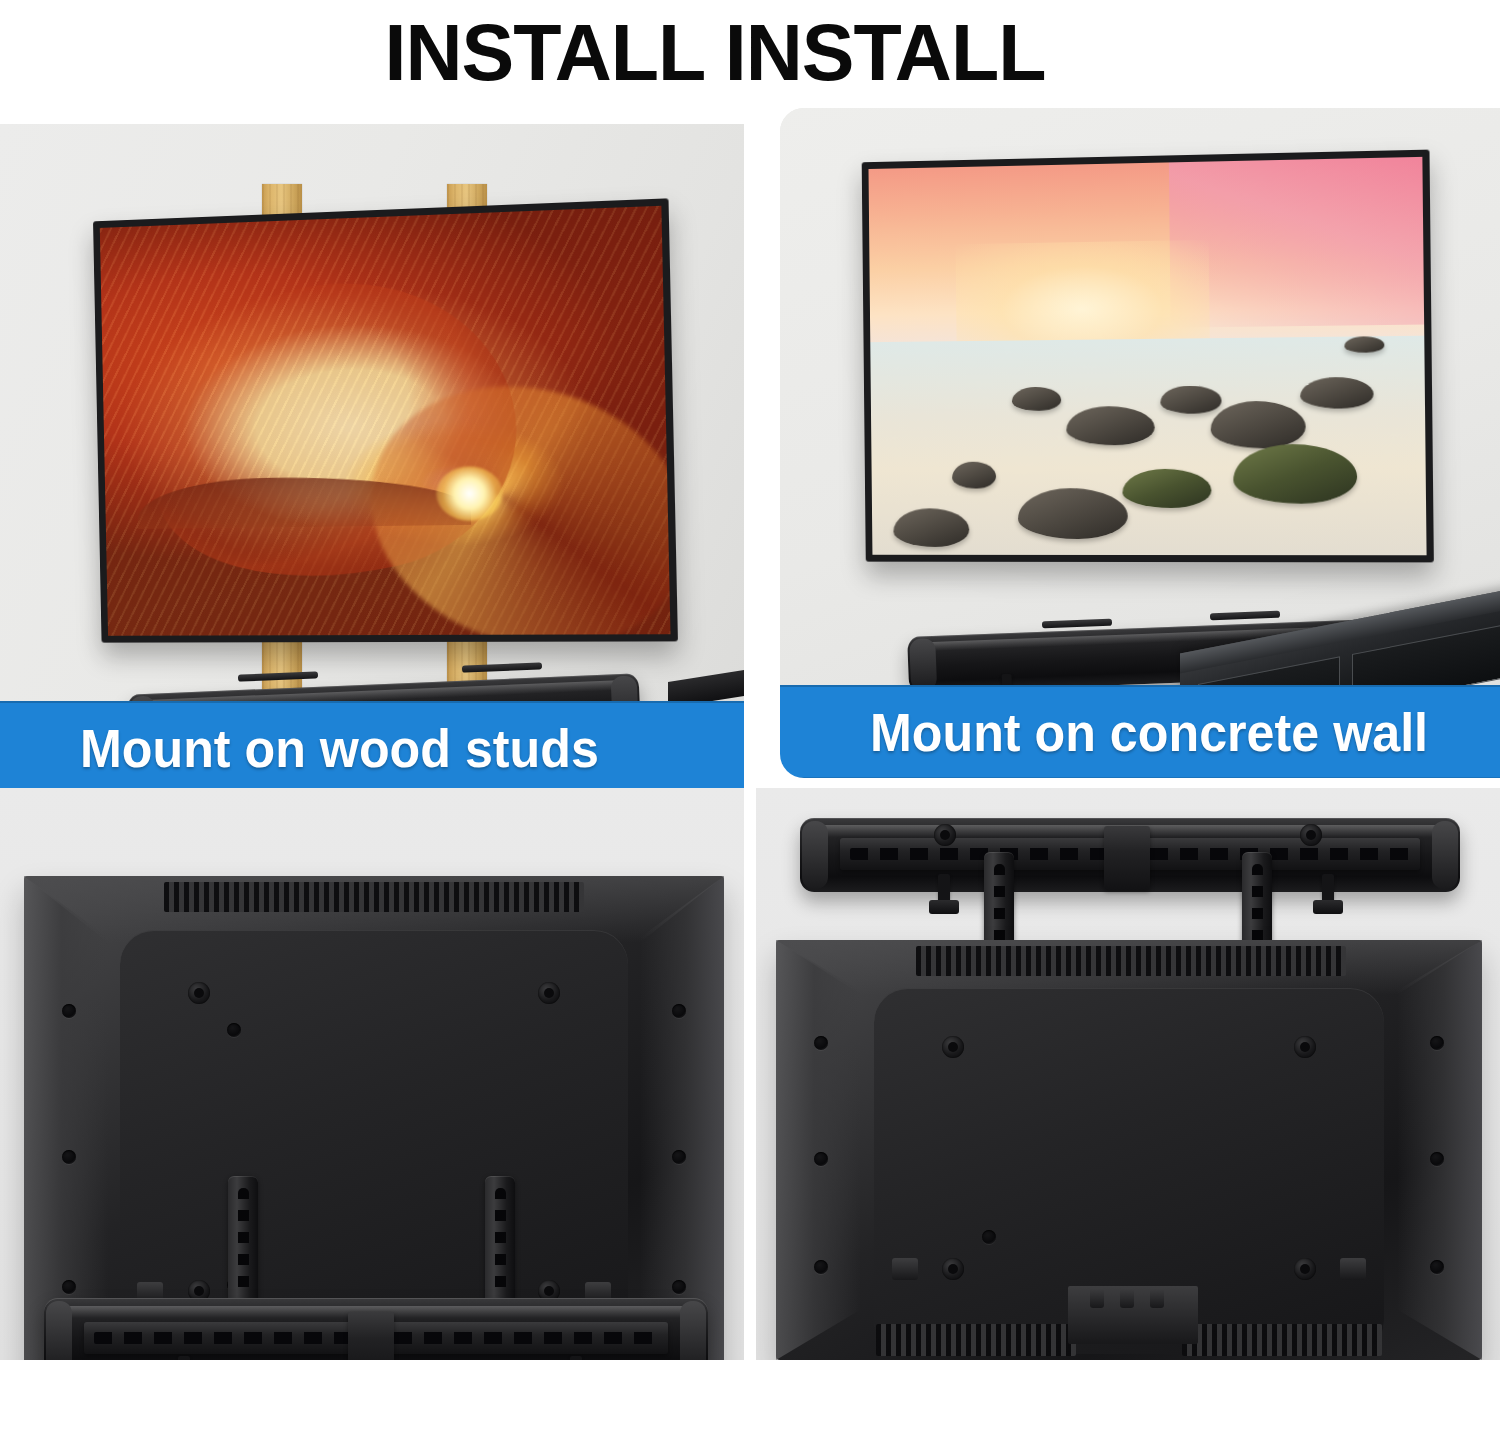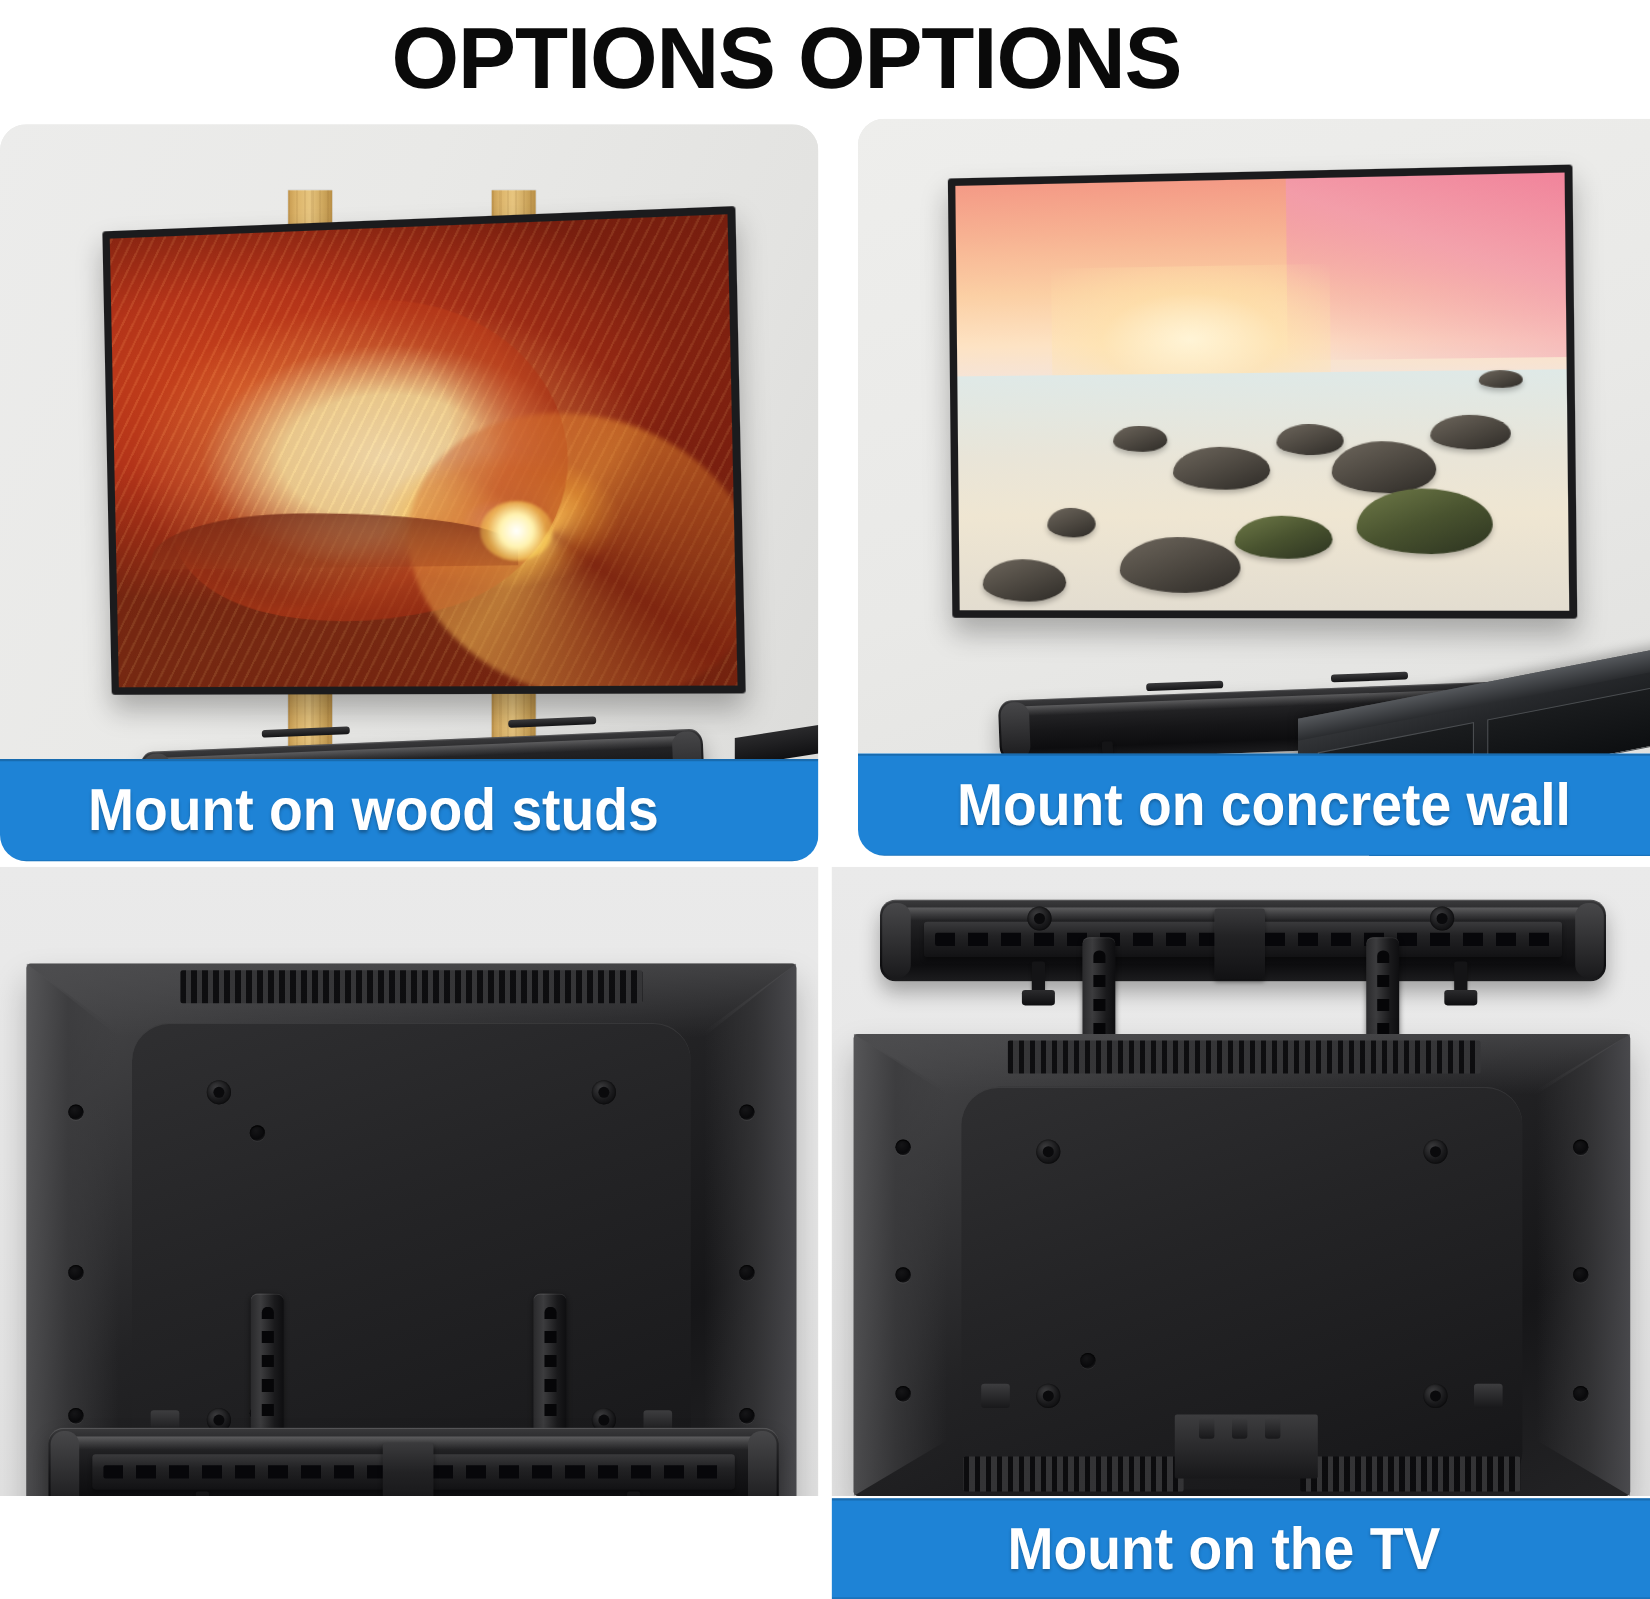--- a/index.html
+++ b/index.html
@@ -11,21 +11,21 @@
   .title-bar{position:absolute;left:0;top:0;width:1500px;height:104px;
              display:flex;align-items:center;justify-content:center;background:#fff;}
   .title-text{font-family:"Liberation Sans",sans-serif;font-weight:bold;
               font-size:79px;line-height:79px;letter-spacing:-1px;color:#0a0a0a;
               transform:translateX(-35px) scaleX(1.0);white-space:nowrap;}
 
   
   .grid{position:absolute;left:0;top:108px;width:1500px;height:1346px;}
 
   .cell{position:absolute;width:744px;height:670px;overflow:hidden;}
-  .cell.tl{left:0;top:5px;border-radius:24px;}
+  .cell.tl{left:0;top:16px;}
   .cell.tr{left:780px;top:0;border-radius:24px;}
   .cell.bl{left:0;top:680px;}
   .cell.br{left:756px;top:680px;}
 
   .photo{position:absolute;left:0;top:0;width:744px;height:578px;overflow:hidden;
          background:#e8e8e6;}
   .cell.bl .photo,.cell.br .photo{height:572px;}
 
   
   .caption{position:absolute;left:0;width:744px;height:94px;background:#1e83d6;
@@ -168,21 +168,21 @@
      background:linear-gradient(180deg,#55585c,#2a2c2f);}
   .console .door{position:absolute;top:34px;height:52px;border:1px solid #4a4d50;
      background:linear-gradient(180deg,#1a1c1e,#0d0f11);}
 </style>
 </head>
 <body>
 
 <div class="sheet">
 
   <div class="title-bar">
-    <div class="title-text">OPTIONS OPTIONS</div>
+    <div class="title-text">INSTALL INSTALL</div>
   </div>
 
   <div class="grid">
 
     <div class="cell tl">
       <div class="photo">
         <div class="wall"></div>
 
         <div class="stud" style="left:262px;top:60px;height:530px;"></div>
         <div class="stud" style="left:447px;top:60px;height:530px;"></div>
@@ -372,19 +372,16 @@
           <div class="screwhole" style="left:206px;top:290px;"></div>
           <div class="sqport" style="left:116px;top:318px;"></div>
           <div class="sqport" style="right:116px;top:318px;"></div>
 
           <div class="sqport" style="left:292px;top:346px;width:130px;height:58px;border-radius:2px;"></div>
           <div class="sqport" style="left:314px;top:348px;width:14px;height:20px;"></div>
           <div class="sqport" style="left:344px;top:348px;width:14px;height:20px;"></div>
           <div class="sqport" style="left:374px;top:348px;width:14px;height:20px;"></div>
         </div>
       </div>
-      <div class="caption cap-br">
-        <div class="caption-text">Mount on the TV</div>
-      </div>
     </div>
 
   </div>
 </div>
 
 </body></html>

